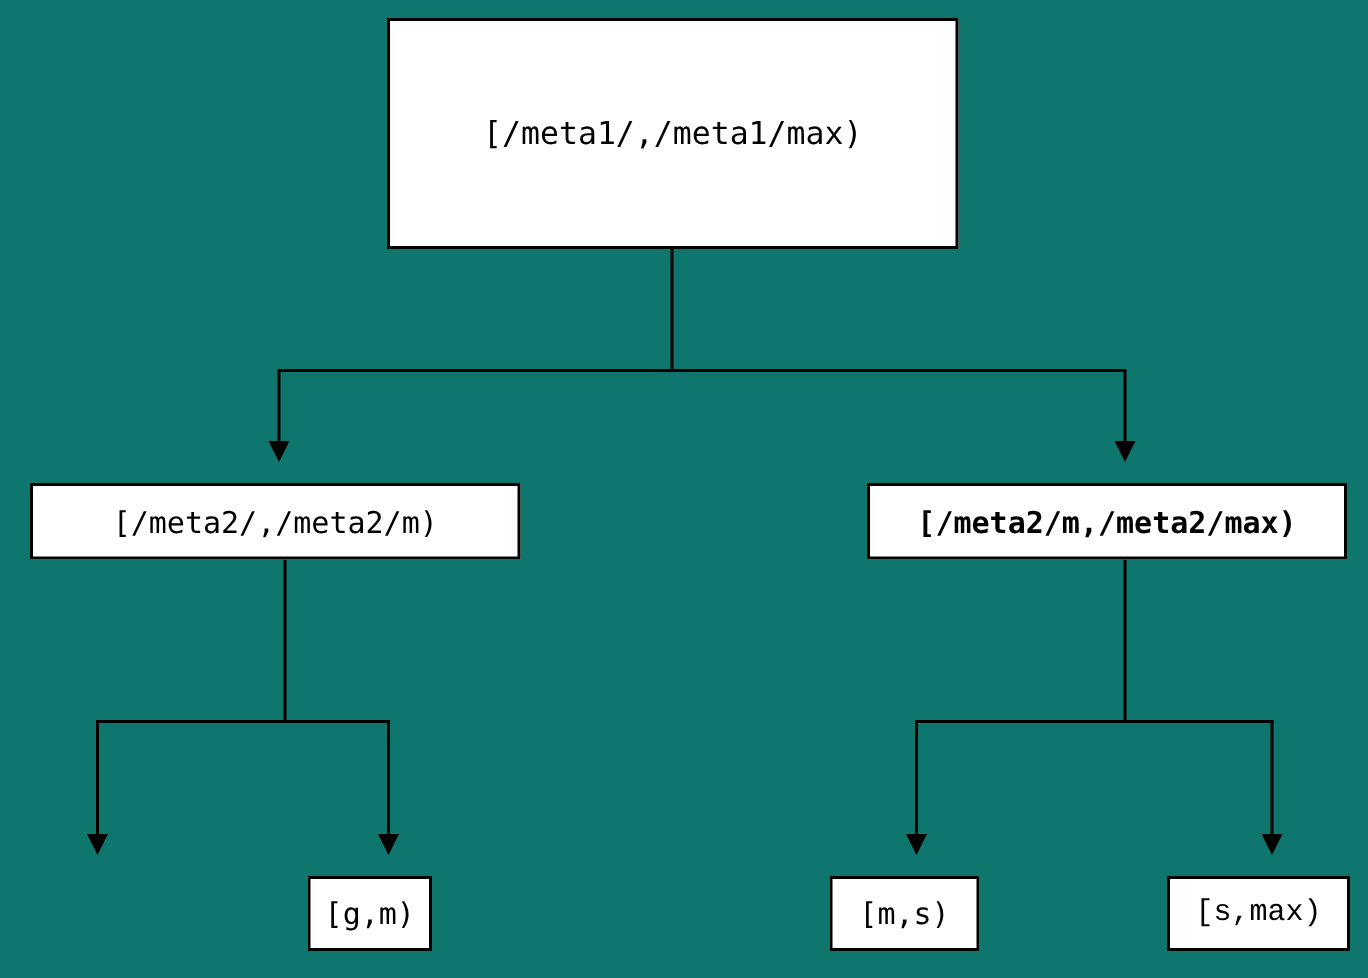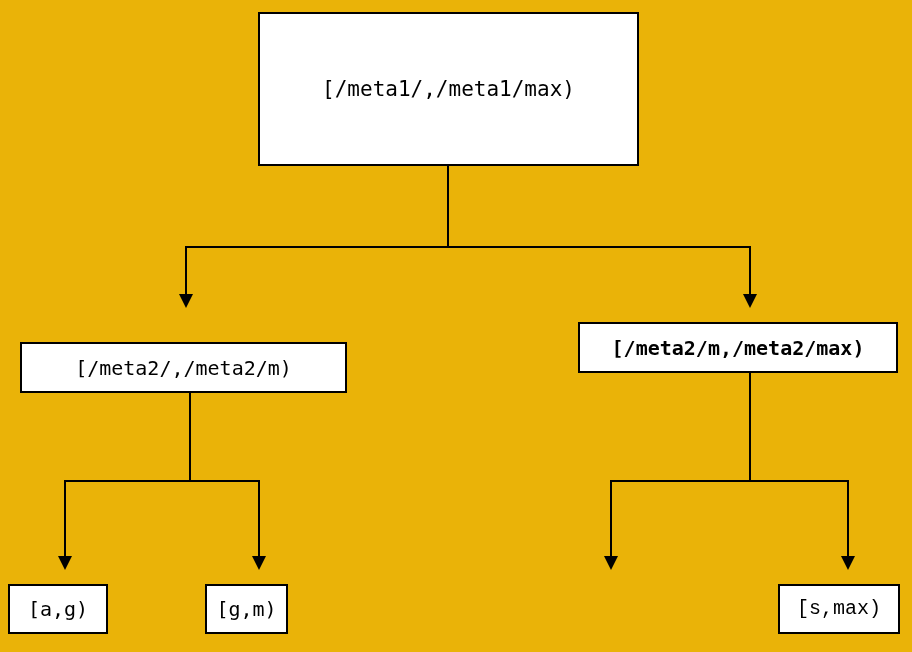--- a/index.html
+++ b/index.html
@@ -7,21 +7,21 @@
     padding: 0;
     background: #ffffff;
   }
   body {
     font-family: "DejaVu Sans Mono", "Liberation Mono", monospace;
   }
   #canvas {
     position: relative;
     width: 912px;
     height: 652px;
-    background: #eab308;
+    background: #0f766e;
     overflow: hidden;
   }
   .node {
     position: absolute;
     box-sizing: border-box;
     border: 2px solid #000000;
     background: #ffffff;
     display: flex;
     align-items: center;
     justify-content: center;
@@ -41,21 +41,20 @@
     height: 154px;
     font-size: 21px;
   }
   
   #node-mid-left {
     left: 20px;
     top: 322px;
     width: 327px;
     height: 51px;
     font-size: 20px;
-    margin-top: 20px;
   }
   #node-mid-right {
     left: 578px;
     top: 322px;
     width: 320px;
     height: 51px;
     font-size: 20px;
     font-weight: bold;
   }
   
@@ -146,26 +145,26 @@
   </div>
 
   <div class="node" id="node-mid-left">
     <span class="node-label">[/meta2/,/meta2/m)</span>
   </div>
 
   <div class="node" id="node-mid-right">
     <span class="node-label">[/meta2/m,/meta2/max)</span>
   </div>
 
-  <div class="node" id="node-leaf-ag">
-    <span class="node-label">[a,g)</span>
-  </div>
 
   <div class="node" id="node-leaf-gm">
     <span class="node-label">[g,m)</span>
   </div>
 
+  <div class="node" id="node-leaf-ms">
+    <span class="node-label">[m,s)</span>
+  </div>
 
   <div class="node" id="node-leaf-smax">
     <span class="node-label">[s,max)</span>
   </div>
 
 </div>
 
 </body></html>

